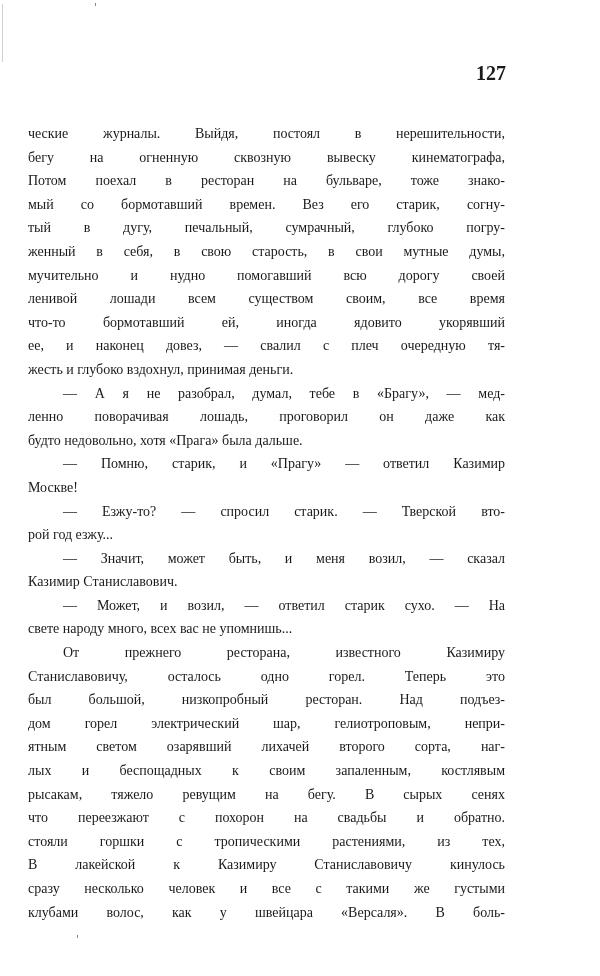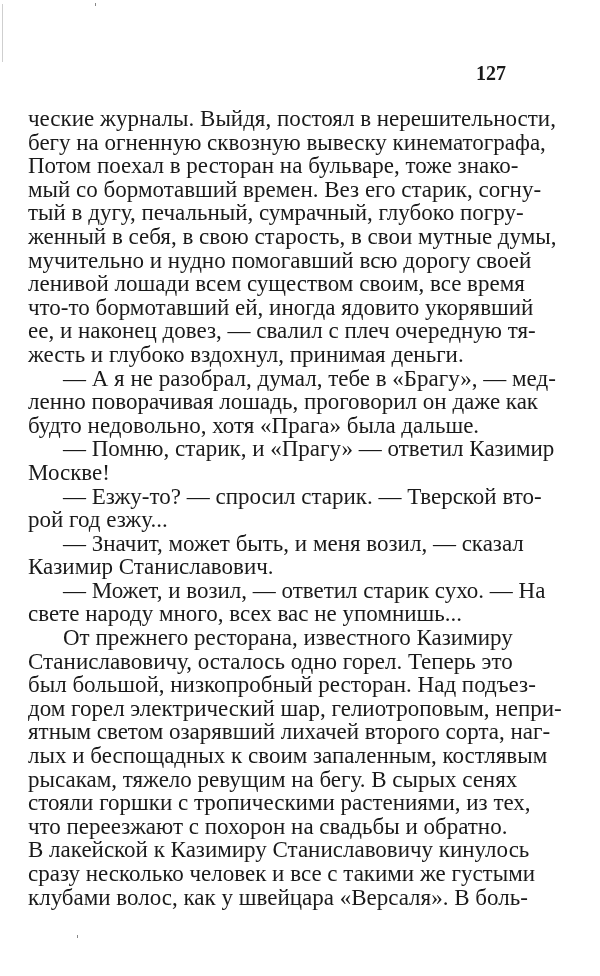--- a/index.html
+++ b/index.html
@@ -34,24 +34,24 @@
       top: 62px;
       left: 466px;
       width: 40px;
       text-align: right;
       font-size: 20px;
       font-weight: bold;
       letter-spacing: 0px;
     }
     .text-block {
       position: absolute;
-      top: 107px;
+      top: 122px;
       left: 28px;
       width: 477px;
-      font-size: 23px;
+      font-size: 14px;
       line-height: 23.6px;
     }
     .line {
       display: block;
       white-space: nowrap;
       text-align: justify;
       text-align-last: justify;
       height: 23.6px;
     }
     .line.last {
@@ -93,18 +93,18 @@
     <span class="line last">Казимир Станиславович.</span>
     <span class="line indent">— Может, и возил, — ответил старик сухо. — На</span>
     <span class="line last">свете народу много, всех вас не упомнишь...</span>
     <span class="line indent">От прежнего  ресторана,  известного Казимиру</span>
     <span class="line">Станиславовичу, осталось  одно горел.  Теперь  это</span>
     <span class="line">был большой, низкопробный ресторан. Над подъез-</span>
     <span class="line">дом горел электрический шар, гелиотроповым, непри-</span>
     <span class="line">ятным светом озарявший лихачей второго сорта, наг-</span>
     <span class="line">лых и беспощадных к своим запаленным, костлявым</span>
     <span class="line">рысакам, тяжело ревущим на бегу. В сырых сенях</span>
+    <span class="line">что  переезжают  с похорон  на  свадьбы  и обратно.</span>
     <span class="line">стояли горшки с тропическими  растениями, из тех,</span>
-    <span class="line">что  переезжают  с похорон  на  свадьбы  и обратно.</span>
     <span class="line">В лакейской  к Казимиру  Станиславовичу  кинулось</span>
     <span class="line">сразу несколько человек и все с такими же густыми</span>
     <span class="line">клубами волос, как у швейцара «Версаля».  В боль-</span>
   </div>
 
 </body></html>

